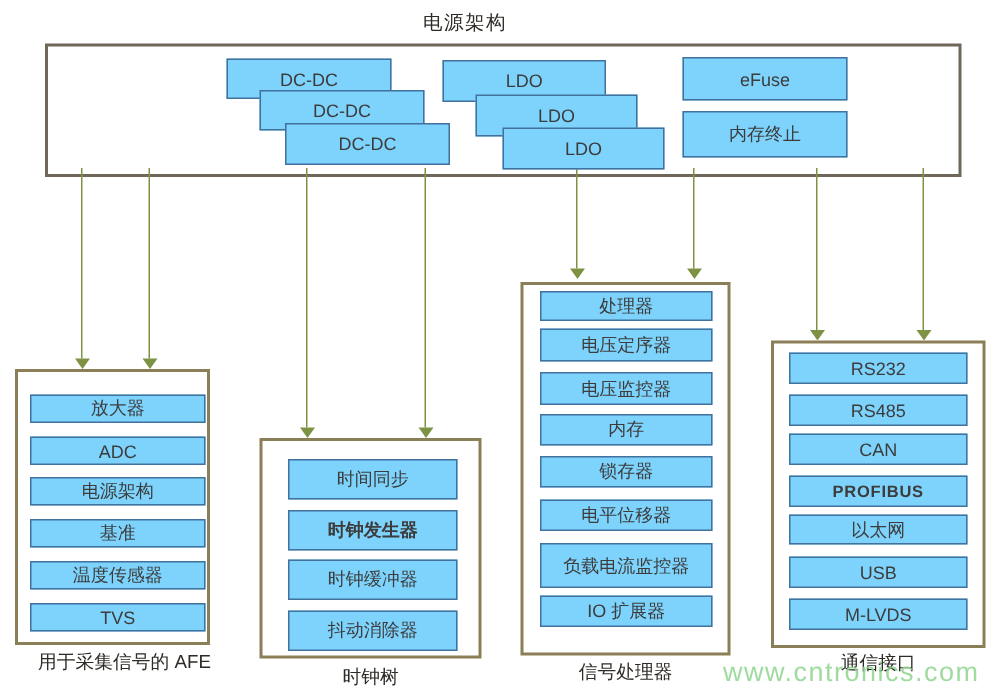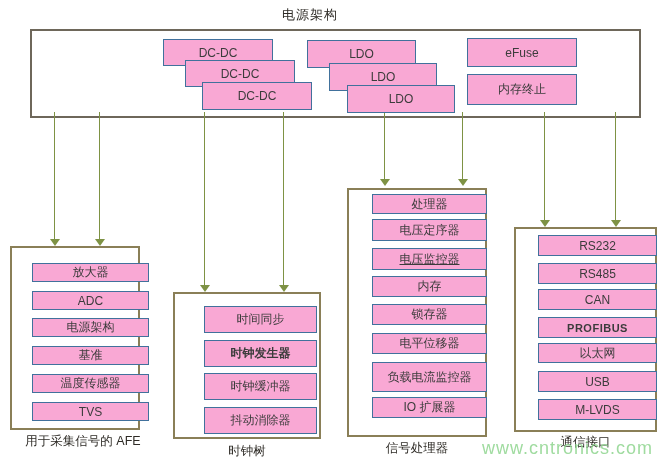--- a/index.html
+++ b/index.html
@@ -9,23 +9,23 @@
     color:#333333;overflow:hidden;
   }
   .abs{position:absolute;box-sizing:border-box;}
   .title{
     text-align:center;font-size:13px;color:#2e2b26;letter-spacing:1px;
   }
   .bigbox{
     border:2px solid #6e675a;background:#ffffff;
   }
   .blk{
-    border:1.5px solid #41719c;background:#f9a8d4;
+    border:1.5px solid #41719c;background:#7dd3fc;
     display:flex;align-items:center;justify-content:center;
-    font-size:12px;color:#3c3c3c;text-align:center;white-space:nowrap;margin-left:12px;
+    font-size:12px;color:#3c3c3c;text-align:center;white-space:nowrap;
   }
   .group{
     border:2px solid #8a7f57;background:#ffffff;
   }
   .caption{
     text-align:center;font-size:12.5px;color:#2e2b26;white-space:nowrap;
   }
   .arrow{
     position:absolute;width:0;border-left:1.5px solid #7e9244;
   }
@@ -83,21 +83,21 @@
     <div class="abs blk" style="left:17px;top:12px;width:113px;height:27px;">时间同步</div>
     <div class="abs blk" style="left:17px;top:46px;width:113px;height:27px;font-weight:bold;">时钟发生器</div>
     <div class="abs blk" style="left:17px;top:79px;width:113px;height:27px;">时钟缓冲器</div>
     <div class="abs blk" style="left:17px;top:113px;width:113px;height:27px;">抖动消除器</div>
   </div>
   <div class="abs caption" style="left:173px;top:443px;width:148px;">时钟树</div>
 
   <div class="abs group" style="left:347px;top:188px;width:140px;height:249px;">
     <div class="abs blk" style="left:11px;top:4px;width:115px;height:20px;">处理器</div>
     <div class="abs blk" style="left:11px;top:29px;width:115px;height:22px;">电压定序器</div>
-    <div class="abs blk" style="left:11px;top:58px;width:115px;height:22px;text-decoration:underline;">电压监控器</div>
+    <div class="abs blk" style="left:11px;top:58px;width:115px;height:22px;">电压监控器</div>
     <div class="abs blk" style="left:11px;top:86px;width:115px;height:21px;">内存</div>
     <div class="abs blk" style="left:11px;top:114px;width:115px;height:21px;">锁存器</div>
     <div class="abs blk" style="left:11px;top:143px;width:115px;height:21px;">电平位移器</div>
     <div class="abs blk" style="left:11px;top:172px;width:115px;height:30px;">负载电流监控器</div>
     <div class="abs blk" style="left:11px;top:207px;width:115px;height:21px;">IO 扩展器</div>
   </div>
   <div class="abs caption" style="left:347px;top:440px;width:140px;">信号处理器</div>
 
   <div class="abs group" style="left:514px;top:227px;width:143px;height:205px;">
     <div class="abs blk" style="left:10px;top:6px;width:119px;height:21px;">RS232</div>

